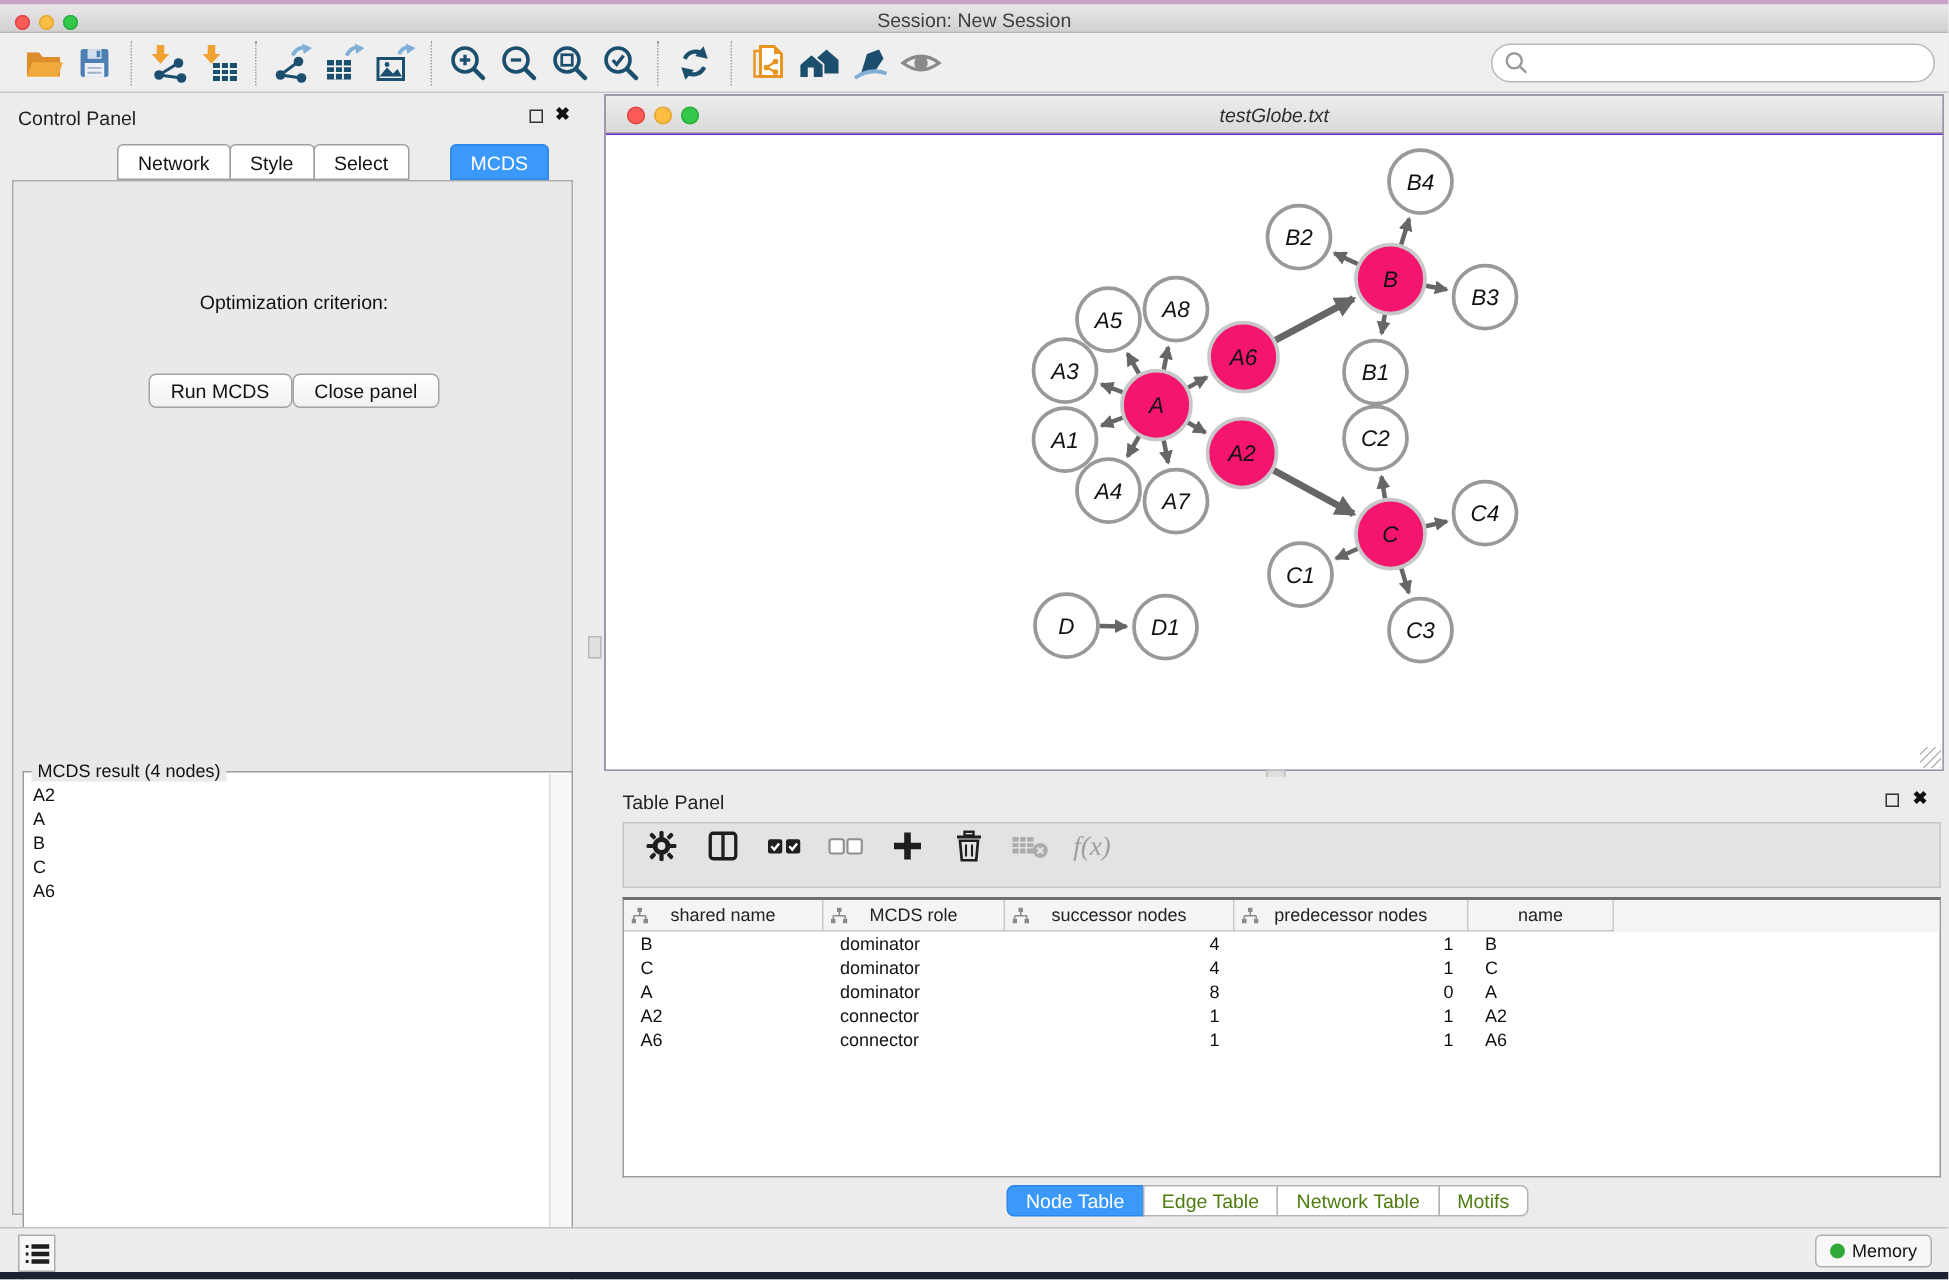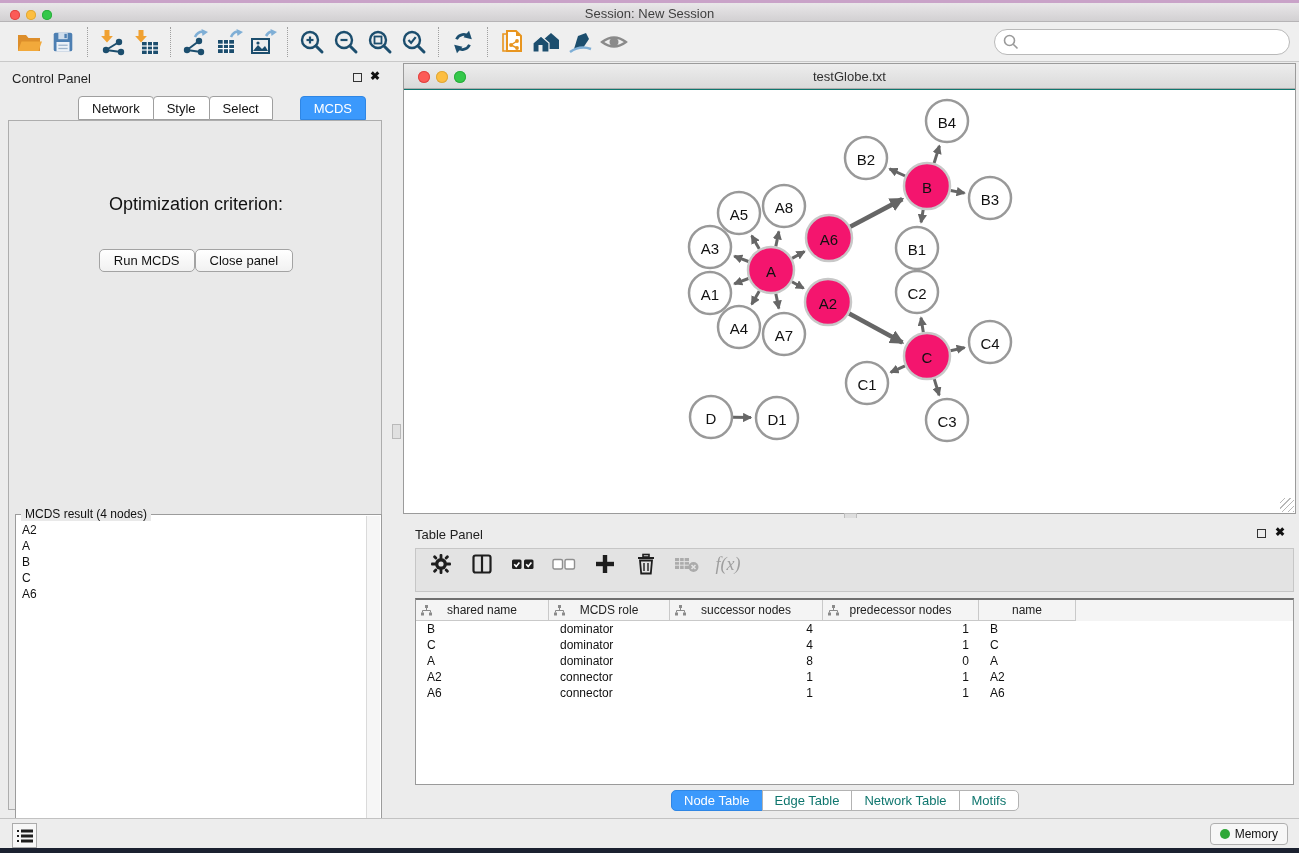--- a/index.html
+++ b/index.html
@@ -32,21 +32,21 @@
   .panel-head { position:absolute; left:12px; top:9px; font-size:13px; color:#222; }
   .panel-float { position:absolute; top:11px; width:9px; height:9px; border:1.5px solid #333; }
   .panel-close { position:absolute; top:7px; font-size:12px; font-weight:bold; color:#111; }
   .cp-float { right:28px; } .cp-close { right:10px; }
   .cp-inner { position:absolute; left:8px; top:58px; width:374px; height:690px;
     background:#E9E9E9; border:1px solid #ADADAD; }
   .cp-tabs { position:absolute; left:78px; top:34px; height:25px; display:flex; z-index:2; }
   .cp-tab { height:24px; padding:0 13px; background:#FFFFFF; border:1px solid #9F9F9F;
     border-radius:4px 4px 0 0; margin-right:-1px; font-size:13px; display:flex; align-items:center; color:#111; }
   .cp-tab.active { background:#3B99FC; border-color:#2F86E4; color:#FFFFFF;margin-left:28px; }
-  .opt-label { position:absolute; left:0; width:374px; top:73px; text-align:center; font-size:18px; color:#111; }
+  .opt-label { position:absolute; left:0; width:374px; top:73px; text-align:center; font-size:13px; color:#111; }
   .criterion { position:absolute; left:35px; top:94px; width:312px; height:24px; background:#FFFFFF;
     border:1px solid #9E9E9E; border-radius:4px; font-size:13px; display:flex; align-items:center; }
   .criterion .val { padding-left:9px; color:#111; flex:1; white-space:nowrap; }
   .criterion .stepper { width:20px; height:22px; border-radius:0 3px 3px 0;
     background:linear-gradient(#6FB1F8,#2E7FE9); display:flex; flex-direction:column;
     align-items:center; justify-content:center; gap:2px; }
   .criterion .stepper i { width:0; height:0; border-left:4px solid transparent; border-right:4px solid transparent; }
   .criterion .stepper i.up { border-bottom:4px solid #fff; }
   .criterion .stepper i.down { border-top:4px solid #fff; }
   .cp-buttons { position:absolute; left:0; width:374px; top:128px; display:flex; justify-content:center; }
@@ -59,21 +59,21 @@
   .result-scroll { position:absolute; right:1px; top:1px; width:14px; bottom:1px; background:#F6F6F6; border-left:1px solid #DADADA; }
 
   
   .v-divider-handle { position:absolute; left:392px; top:424px; width:9px; height:15px;
     background:#E0E0E0; border:1px solid #B9B9B9; }
   .h-divider-handle { position:absolute; left:844px; top:513px; width:13px; height:6px;
     background:#DEDEDE; border:1px solid #BDBDBD; }
 
   
   .net-window { position:absolute; left:403px; top:63px; width:893px; height:451px;
-    background:#0f766e; border:1px solid #9B9B9B; }
+    background:#6d28d9; border:1px solid #9B9B9B;font-style:italic; }
   .net-titlebar { position:absolute; left:0; top:0; right:0; height:25px;
     background:linear-gradient(#EDEDED,#DADADA); border-bottom:1px solid #ACACAC; }
   .net-titlebar .title { position:absolute; left:0; right:0; top:5px; text-align:center; font-size:13px; color:#2E2E2E; }
   .ntl { position:absolute; top:7px; width:12px; height:12px; border-radius:50%; }
   .ntl.red { left:14px; background:#FC5B57; box-shadow:inset 0 0 0 1px #DF4643; }
   .ntl.yellow { left:32px; background:#FDBE41; box-shadow:inset 0 0 0 1px #DEA73A; }
   .ntl.green { left:50px; background:#34C84A; box-shadow:inset 0 0 0 1px #2BAD3E; }
   .net-canvas { position:absolute; left:0; top:26px; width:891px; height:423px; background:#FFFFFF; }
   .resize-grip { position:absolute; right:1px; bottom:1px; width:14px; height:14px;
     background:repeating-linear-gradient(135deg, transparent 0 3px, #B8B8B8 3px 4px); }
@@ -89,21 +89,21 @@
   .table-wrap { position:absolute; left:12px; top:80px; width:879px; height:187px;
     background:#FFFFFF; border:1px solid #9A9A9A; border-top:2px solid #6F6F6F; overflow:hidden; }
   .thead { display:flex; height:21px; background:#F4F4F4; font-size:12px; color:#222; }
   .th { position:relative; border-right:1px solid #C9C9C9; border-bottom:1px solid #C9C9C9;
     display:flex; align-items:center; justify-content:center; }
   .th .tree { position:absolute; left:5px; top:5px; }
   .trow { display:flex; height:16px; font-size:12px; color:#111; }
   .td { overflow:hidden; white-space:nowrap; line-height:16px; }
   .tabs-bottom { position:absolute; left:269px; top:272px; height:21px; display:flex; }
   .tab-b { height:21px; padding:0 12px; display:flex; align-items:center; font-size:13px;
-    background:#FFFFFF; border:1px solid #B3B3B3; margin-left:-1px; color:#0f766e; }
+    background:#FFFFFF; border:1px solid #B3B3B3; margin-left:-1px; color:#4d7c0f; }
   .tab-b.first { border-radius:5px 0 0 5px; }
   .tab-b.last { border-radius:0 5px 5px 0; }
   .tab-b.active { background:#3B99FC; border-color:#2F86E4; color:#FFFFFF; }
 
   
   .statusbar { position:absolute; left:0; top:818px; width:1299px; height:30px;
     background:#EDEDED; border-top:1px solid #C2C2C2; }
   .list-btn { position:absolute; left:12px; top:4px; width:25px; height:25px; background:#F7F7F7;
     border:1px solid #ABABAB; display:flex; align-items:center; justify-content:center; }
   .memory-btn { position:absolute; right:11px; top:4px; height:22px; background:#F7F7F7;

